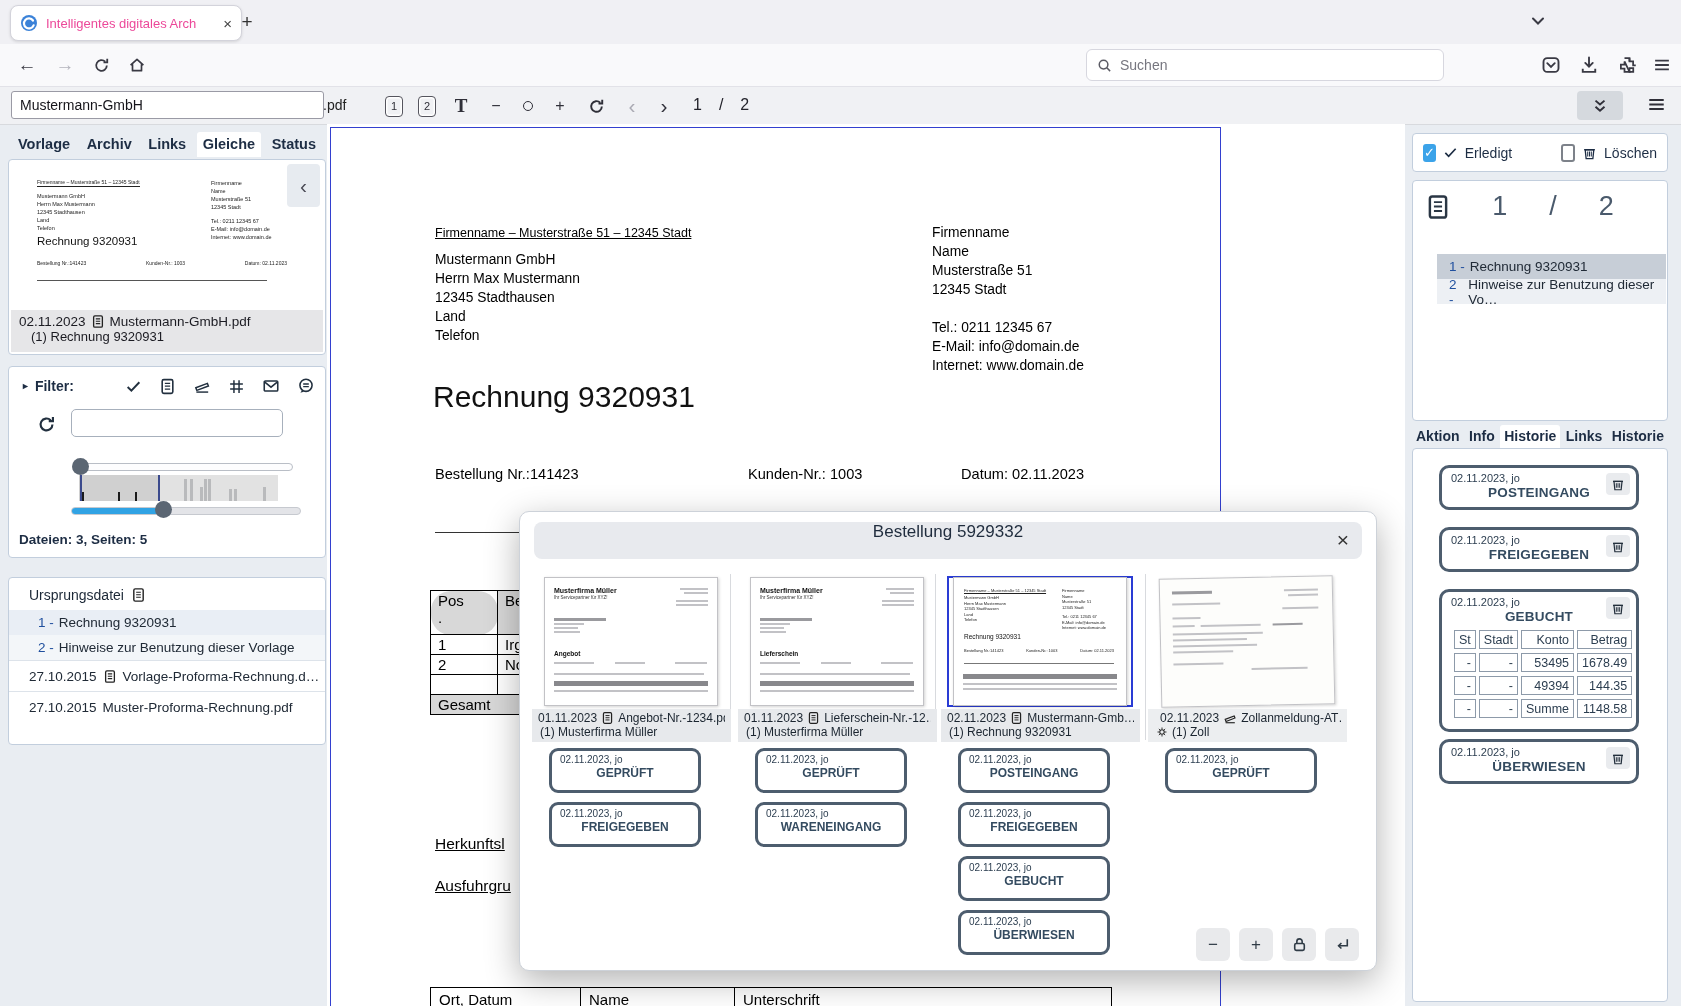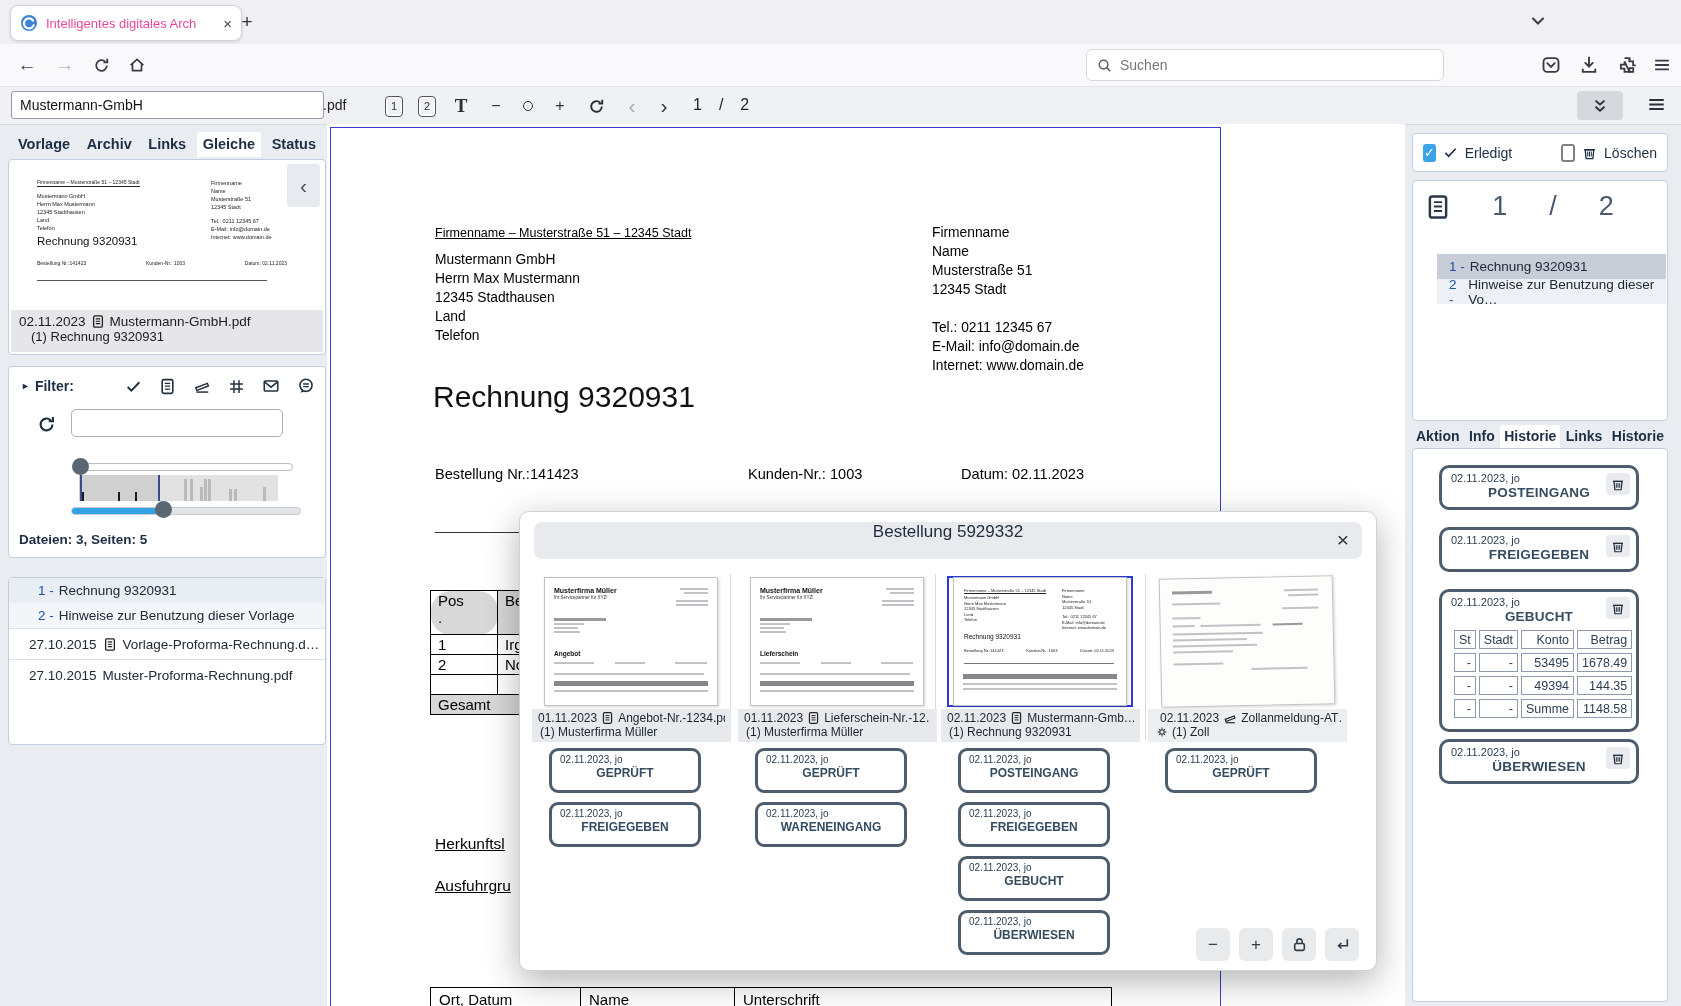--- a/index.html
+++ b/index.html
@@ -465,20 +465,29 @@
       <div class="gbar" style="left:184px;height:14px;"></div>
     </div>
     <div class="btrack">
       <div class="bfill" style="width:95px;"></div>
     </div>
     <div class="shandle" style="left:146px;top:134px;"></div>
     <div class="summary">Dateien: 3, Seiten: 5</div>
   </div>
 
   <div class="lpanel p3">
+    <div class="up-title">
+      <span>Ursprungsdatei</span>
+      <span class="ic">
+        <svg width="15" height="16" viewBox="0 0 16 16">
+            <rect x="3" y="1.5" width="10" height="13" rx="1.5" fill="none" stroke="#222" stroke-width="1.5"></rect>
+            <path d="M5.5 5h5M5.5 7.7h5M5.5 10.4h5" stroke="#222" stroke-width="1.2"></path>
+          </svg>
+      </span>
+    </div>
     <div class="uprow alt1">
       <span class="num">1 -</span>
       <span>Rechnung 9320931</span>
     </div>
     <div class="uprow alt2">
       <span class="num">2 -</span>
       <span>Hinweise zur Benutzung dieser Vorlage</span>
     </div>
     <div class="ufile">
       <span>27.10.2015</span>

